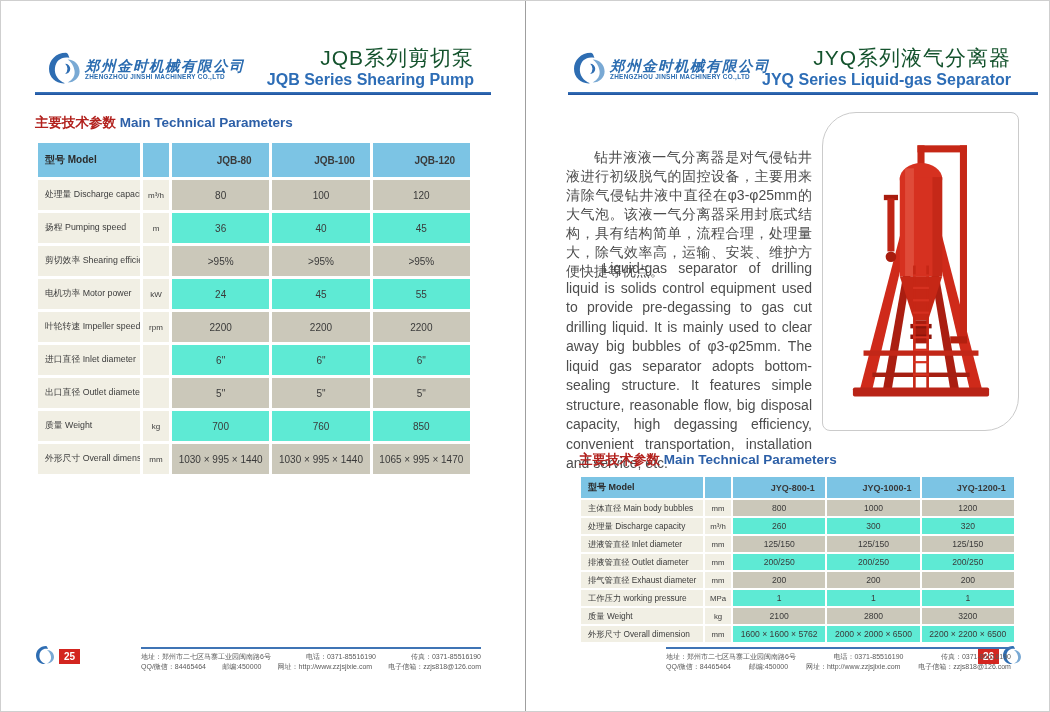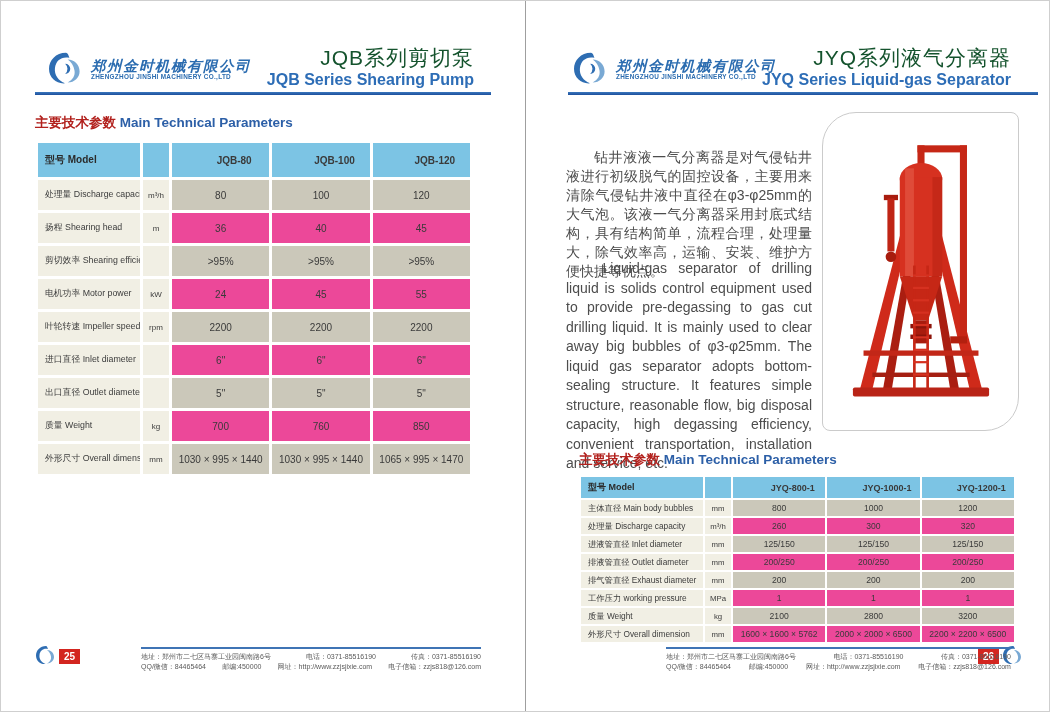--- a/index.html
+++ b/index.html
@@ -3,21 +3,21 @@
 <meta charset="utf-8">
 <style>
   html,body{margin:0;padding:0;background:#ededed;font-family:"Liberation Sans",sans-serif;}
   .canvas{position:relative;width:1050px;height:712px;background:#ffffff;border:1px solid #cfcfcf;box-sizing:border-box;overflow:hidden;}
   .page{position:absolute;top:0;width:525px;height:712px;background:#fff;}
   .page-left{left:0;}
   .page-right{left:525px;}
   .spread-divider{position:absolute;left:524px;top:0;width:1px;height:712px;background:#9f9f9f;}
 
   
-  .logo-row{position:absolute;top:50px;left:46px;display:flex;align-items:center;gap:6px;}
+  .logo-row{position:absolute;top:50px;left:46px;display:flex;align-items:center;gap:0;}
   .logo-txt{display:flex;flex-direction:column;line-height:1.05;}
   .logo-cn{font-family:"Liberation Serif",serif;font-weight:bold;font-style:italic;font-size:14.5px;color:#2b6cb0;letter-spacing:1.5px;white-space:nowrap;}
   .logo-en{font-size:6.4px;font-weight:bold;color:#2b6cb0;letter-spacing:.3px;white-space:nowrap;}
   .title-block{position:absolute;top:45px;text-align:right;line-height:1.18;}
   .page-left .title-block{right:52px;}
   .page-right .title-block{right:40px;}
   .title-cn{font-size:21px;font-weight:normal;color:#14532d;letter-spacing:1px;white-space:nowrap;}
   .title-en{font-size:16px;font-weight:bold;color:#2d6db6;white-space:nowrap;}
   .header-rule{position:absolute;top:91px;height:3px;background:linear-gradient(to bottom,#3a77bd,#1c4f9c);}
   .page-left .header-rule{left:34px;width:456px;}
@@ -26,21 +26,21 @@
   
   .section-heading{position:absolute;font-size:13.5px;font-weight:bold;white-space:nowrap;}
   .sec-cn{color:#b2211d;}
   .sec-en{color:#2c5fa7;}
 
   
   .spec-table{border-collapse:separate;table-layout:fixed;}
   .spec-table th{background:#7cc4e4;color:#2b2b2b;font-weight:bold;padding-left:28px;}
   .spec-table td.c-label,.spec-table td.c-unit{background:#f1efe4;color:#3c3c3c;}
   .spec-table tr.shade td.c-val{background:#cbc8ba;}
-  .spec-table tr.lite td.c-val{background:#ec4899;}
+  .spec-table tr.lite td.c-val{background:#5eead4;}
   .spec-table .c-val{text-align:center;color:#3a3a3a;}
   .spec-table .c-label{text-align:left;padding-left:7px;white-space:nowrap;overflow:hidden;}
   .spec-table .c-unit{text-align:center;white-space:nowrap;padding:0;}
   .table-lg{position:absolute;left:34px;top:139px;width:438px;border-spacing:3px;}
   .table-lg th{height:32px;font-size:10px;}
   .table-lg td{height:28px;font-size:10px;}
   .table-lg td.c-label{font-size:8.8px;}
   .table-lg .c-unit{font-size:8px;}
   .table-sm{position:absolute;left:53px;top:474px;width:437px;border-spacing:2px;}
   .table-sm th{height:19px;font-size:9px;}
@@ -119,21 +119,21 @@
         </thead>
         <tbody>
           <tr class="shade">
             <td class="c-label">处理量 Discharge capacity</td>
             <td class="c-unit">m³/h</td>
             <td class="c-val">80</td>
             <td class="c-val">100</td>
             <td class="c-val">120</td>
           </tr>
           <tr class="lite">
-            <td class="c-label">扬程 Shearing head</td>
+            <td class="c-label">扬程 Pumping speed</td>
             <td class="c-unit">m</td>
             <td class="c-val">36</td>
             <td class="c-val">40</td>
             <td class="c-val">45</td>
           </tr>
           <tr class="shade">
             <td class="c-label">剪切效率 Shearing efficiency</td>
             <td class="c-unit"></td>
             <td class="c-val">&gt;95%</td>
             <td class="c-val">&gt;95%</td>

